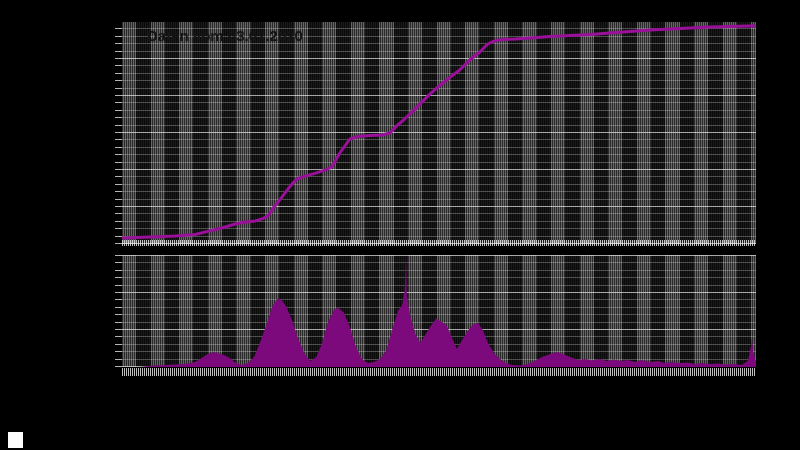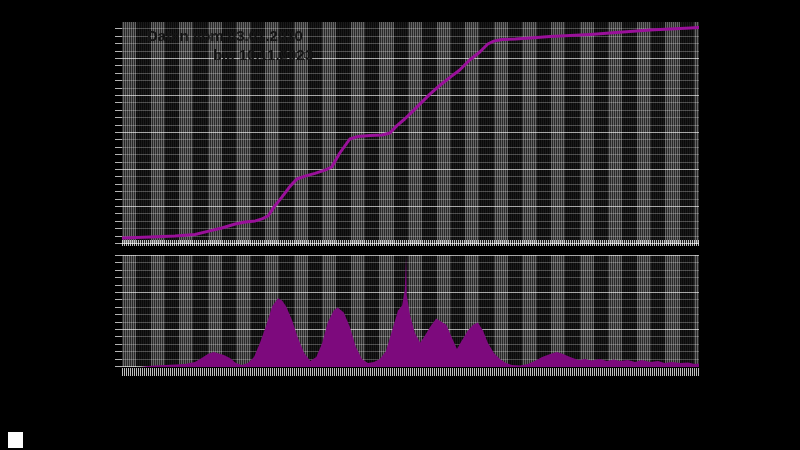--- a/index.html
+++ b/index.html
@@ -1,17 +1,17 @@
 <!DOCTYPE html>
 <html><head>
 <meta charset="utf-8">
 <style>
   html,body{margin:0;padding:0;background:#000;}
   .stage{
-    position:relative;width:699px;height:450px;background:#000;overflow:hidden;
+    position:relative;width:756px;height:450px;background:#000;overflow:hidden;
     font-family:"Liberation Sans","DejaVu Sans",sans-serif;
   }
   
   .panel{
     position:absolute;left:122px;width:670px;background-color:#000;
     background-image:
       repeating-linear-gradient(0deg, rgba(255,255,255,0.50) 0px, rgba(255,255,255,0.50) 1px, transparent 1px, transparent 37px),
       repeating-linear-gradient(0deg, rgba(255,255,255,0.26) 0px, rgba(255,255,255,0.26) 1px, transparent 1px, transparent 7.4px),
       repeating-linear-gradient(90deg, rgba(0,0,0,0.60) 0px, rgba(0,0,0,0.60) 1px, transparent 1px, transparent 2px),
       repeating-linear-gradient(90deg, rgba(255,255,255,0.40) 0px, rgba(255,255,255,0.40) 14.3px, rgba(255,255,255,0.10) 14.3px, rgba(255,255,255,0.10) 28.6px);
@@ -60,17 +60,16 @@
 
   <div class="panel panel-bottom">
     <svg id="svg-area" width="670" height="112" viewBox="0 0 670 112">
       <path id="path-area" stroke="none" d="M0,112 L0.0,112.0 L18.1,112.0 L26.1,111.0 L32.8,110.4 L42.9,110.0 L52.9,109.4 L63.0,109.0 L73.0,107.0 L79.7,102.9 L85.8,98.9 L91.8,96.9 L95.8,98.3 L101.8,99.9 L107.9,102.9 L113.9,108.0 L119.9,110.0 L126.0,108.0 L132.0,101.9 L138.0,87.8 L144.1,70.7 L150.1,51.4 L156.1,43.3 L160.1,45.4 L164.2,51.4 L170.2,65.6 L176.2,83.8 L182.2,97.9 L188.3,106.0 L194.3,101.9 L200.3,87.8 L205.7,67.6 L211.7,55.4 L215.7,52.4 L221.8,57.6 L227.8,71.7 L233.8,91.8 L239.9,103.9 L245.9,108.0 L251.9,107.0 L257.9,103.9 L264.0,95.9 L270.0,75.7 L276.0,55.4 L280.1,50.4 L282.7,35.3 L284.1,2.0 L284.8,40.3 L288.1,60.6 L292.8,77.7 L298.1,87.8 L302.8,80.8 L308.2,71.7 L314.2,63.6 L318.9,66.6 L324.3,69.7 L329.0,80.8 L335.0,93.9 L339.7,85.8 L345.7,75.7 L351.1,69.7 L355.8,67.6 L361.1,75.7 L365.8,87.8 L371.9,97.9 L377.9,103.9 L383.9,108.0 L389.9,110.0 L398.0,110.4 L406.0,109.0 L412.7,106.0 L420.1,101.9 L428.1,98.9 L434.8,96.9 L440.9,98.9 L448.2,101.9 L456.3,104.9 L463.0,103.9 L469.7,105.4 L477.7,103.9 L485.1,106.0 L491.8,104.4 L497.8,106.0 L505.9,104.9 L513.2,107.0 L519.9,104.9 L528.0,107.0 L536.0,106.0 L542.7,108.0 L550.1,107.0 L558.1,108.0 L566.1,107.4 L572.9,109.0 L580.2,108.0 L588.3,109.0 L596.3,108.4 L603.7,109.4 L611.7,109.0 L619.8,110.0 L625.8,106.0 L629.1,90.8 L629.8,82.8 L631.1,95.9 L633.8,106.0 L637.8,101.9 L641.2,97.9 L643.9,103.9 L647.9,108.0 L653.3,109.0 L657.9,110.0 L664.0,111.0 L670.0,111.4 L670,112 Z" fill="#7d0a7d"></path>
     </svg>
   </div>
   <div class="xticks xticks-bottom"></div>
 
   <div class="chart-title" style="color: rgb(21, 21, 21);">
     <div class="l1">Daten vom 03.01.2020</div>
-    <div class="l2">bis 10.11.2023</div>
   </div>
 
   <div class="legend-swatch" style="background: rgb(253, 253, 253);"></div>
 </div>
 
 </body></html>

